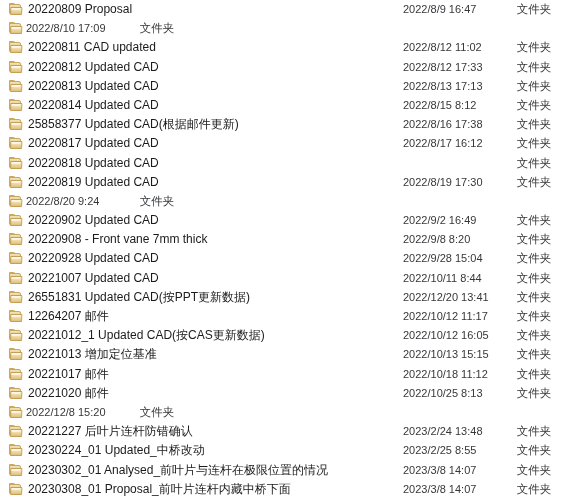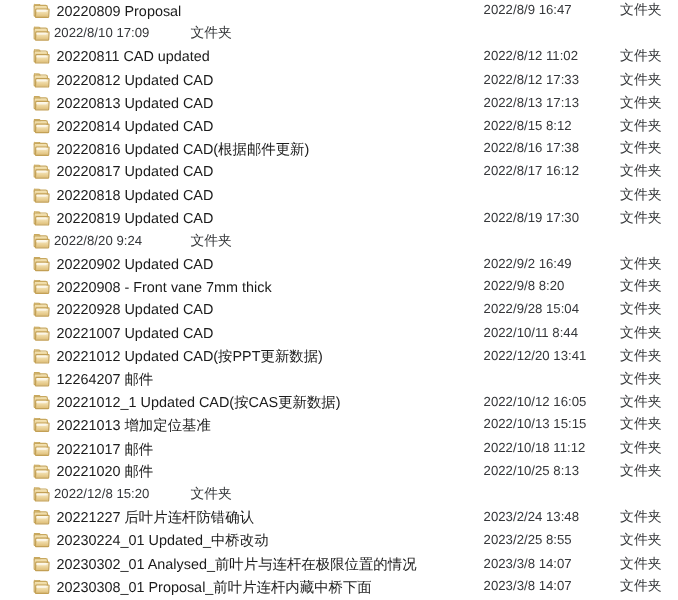--- a/index.html
+++ b/index.html
@@ -25,21 +25,20 @@
   }
 
   .row {
     height: 19.2px;
     flex: 0 0 19.2px;
     display: flex;
     align-items: center;
     background: #ffffff;
     cursor: default;
     position: relative;
-    margin-left: 19px;
   }
 
   .cell-icon {
     flex: 0 0 20px;
     width: 20px;
     height: 19.2px;
     position: relative;
     margin-left: 6px;
   }
 
@@ -213,21 +212,21 @@
     </div>
     <div class="row">
       <div class="cell-icon">
         <div class="folder-icon">
           <div class="tab"></div>
           <div class="back"></div>
           <div class="front"></div>
           <div class="shine"></div>
         </div>
       </div>
-      <div class="cell-name">20220816 Updated CAD(根据邮件更新)</div>
+      <div class="cell-name">25858377 Updated CAD(根据邮件更新)</div>
       <div class="cell-date">2022/8/16 17:38</div>
       <div class="cell-type">文件夹</div>
     </div>
     <div class="row">
       <div class="cell-icon">
         <div class="folder-icon">
           <div class="tab"></div>
           <div class="back"></div>
           <div class="front"></div>
           <div class="shine"></div>
@@ -328,34 +327,35 @@
     </div>
     <div class="row">
       <div class="cell-icon">
         <div class="folder-icon">
           <div class="tab"></div>
           <div class="back"></div>
           <div class="front"></div>
           <div class="shine"></div>
         </div>
       </div>
-      <div class="cell-name">20221012 Updated CAD(按PPT更新数据)</div>
+      <div class="cell-name">26551831 Updated CAD(按PPT更新数据)</div>
       <div class="cell-date">2022/12/20 13:41</div>
       <div class="cell-type">文件夹</div>
     </div>
     <div class="row">
       <div class="cell-icon">
         <div class="folder-icon">
           <div class="tab"></div>
           <div class="back"></div>
           <div class="front"></div>
           <div class="shine"></div>
         </div>
       </div>
       <div class="cell-name">12264207 邮件</div>
+      <div class="cell-date">2022/10/12 11:17</div>
       <div class="cell-type">文件夹</div>
     </div>
     <div class="row">
       <div class="cell-icon">
         <div class="folder-icon">
           <div class="tab"></div>
           <div class="back"></div>
           <div class="front"></div>
           <div class="shine"></div>
         </div>

